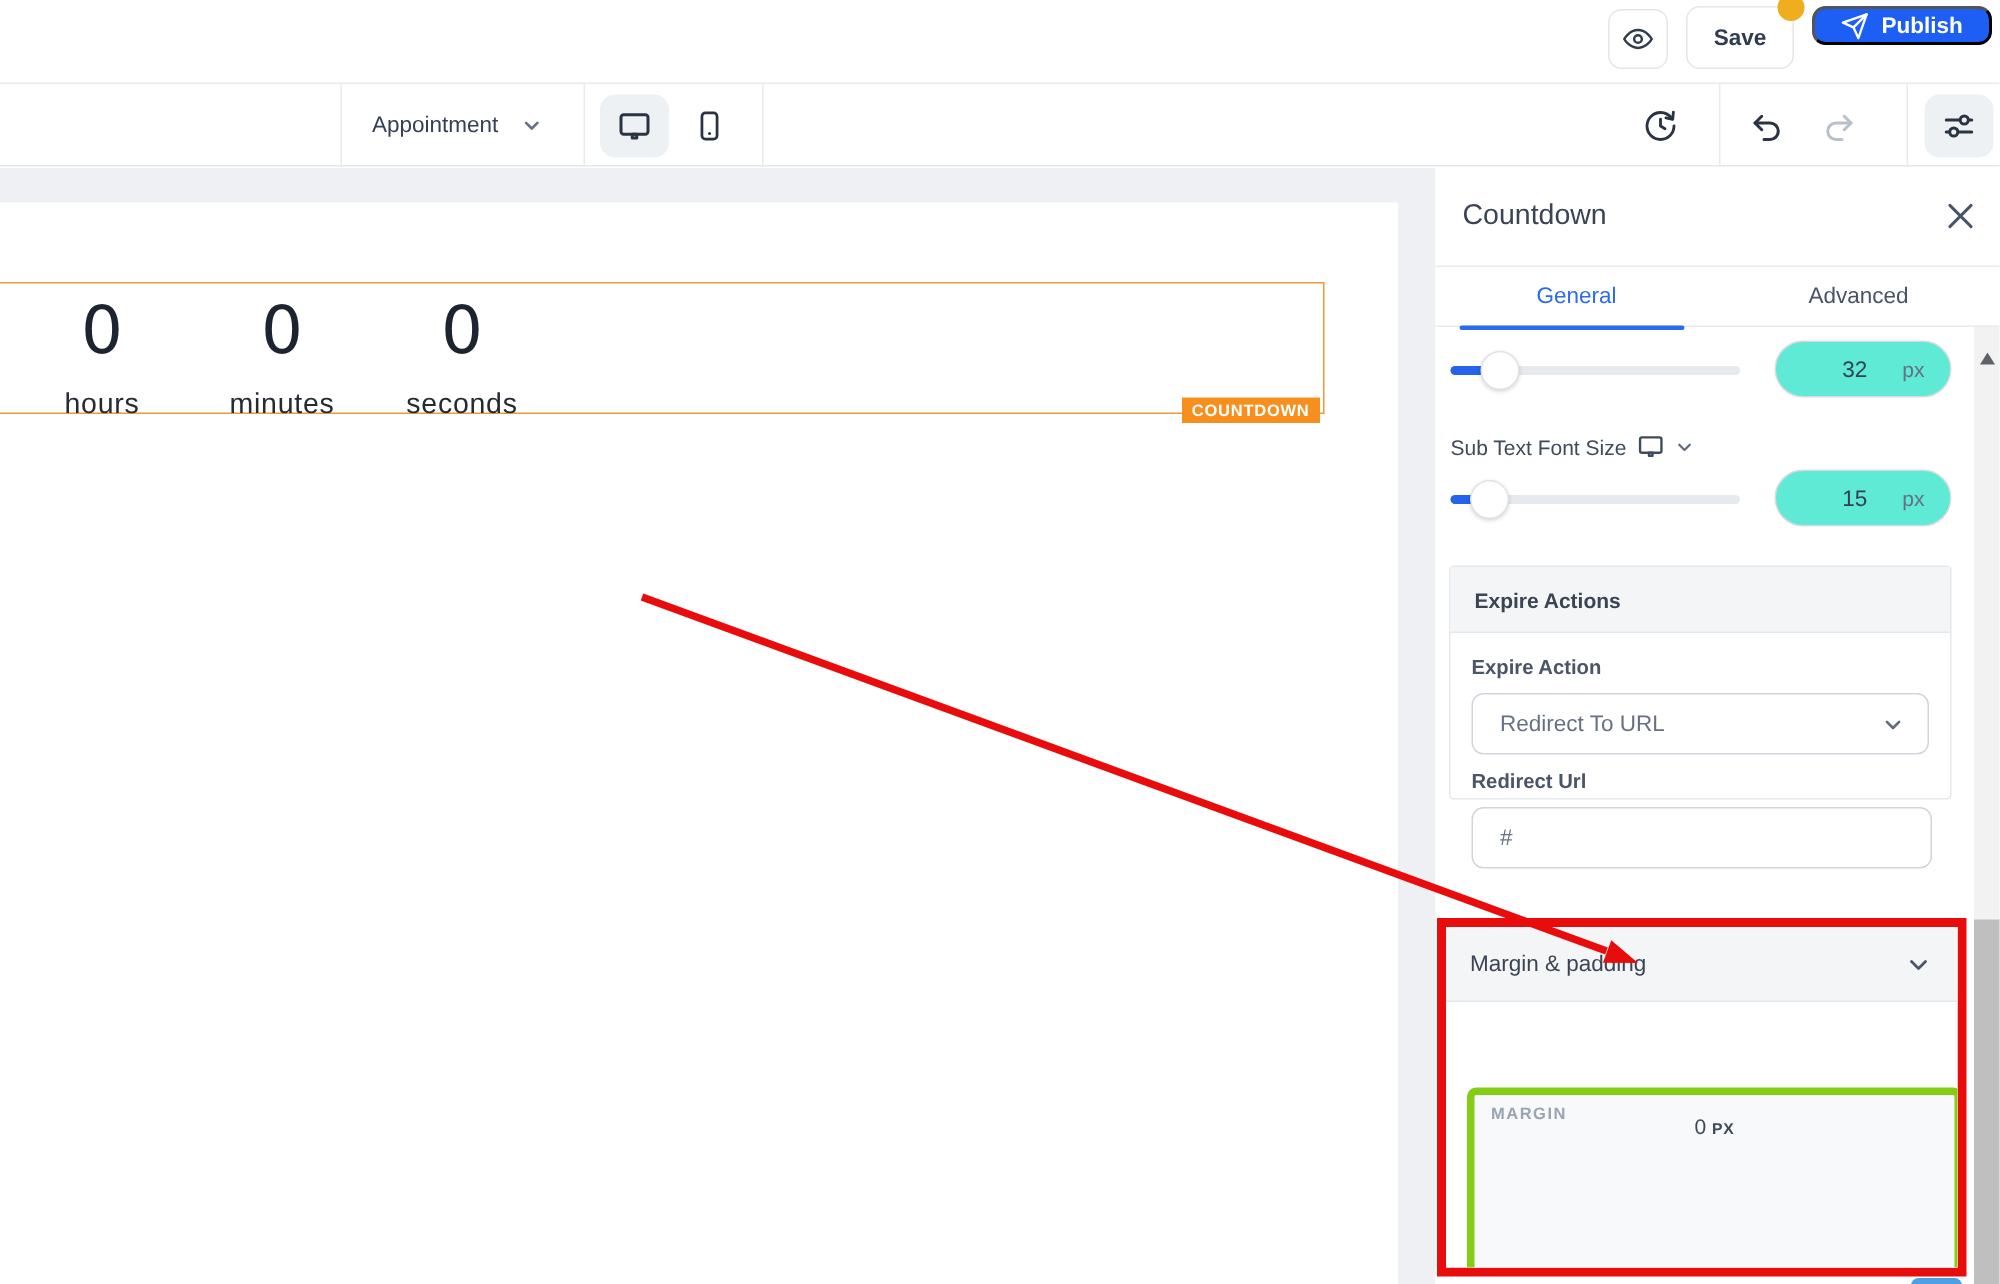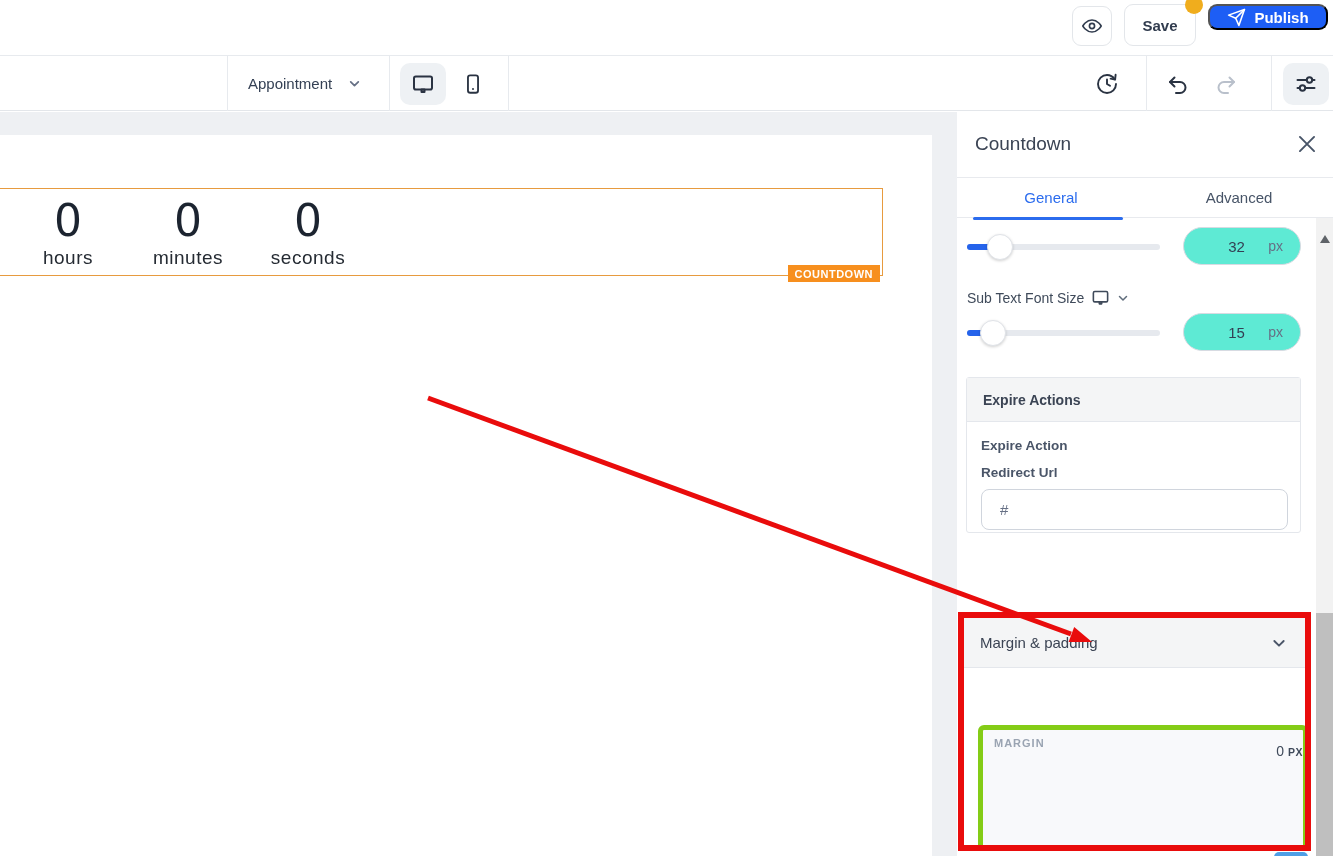--- a/index.html
+++ b/index.html
@@ -33,21 +33,21 @@
   #redo-btn { left:1203px; color:#b9c0cb; }
   #settings-btn { left:1283px; background:#eef1f4; }
 
   
   #canvas-area { position:absolute; left:0; top:112px; width:957px; height:744px; background:#eef0f3; }
   #page { position:absolute; left:0; top:23px; width:932px; height:721px; background:#fff; }
   #countdown-widget { position:absolute; left:-20px; top:53px; width:903px; height:88px;
     border:1px solid #e79b3f; }
   .cd-unit { position:absolute; top:8px; width:120px; text-align:center; }
   .cd-num { font-family:"DejaVu Sans", sans-serif; font-size:44px; line-height:48px; color:#1c2430; }
-  .cd-label { font-size:19px; color:#252b33; letter-spacing:.5px; margin-top:2px; }
+  .cd-label { font-size:19px; color:#252b33; letter-spacing:.5px; margin-top:14px; }
   #cd-tag { position:absolute; right:2px; bottom:-7px; background:#f78f1e; color:#fff; font-size:11px;
     font-weight:700; letter-spacing:.5px; padding:3px 7px 2px; }
 
   
   #arrow-overlay { position:absolute; left:0; top:0; width:1333px; height:856px; pointer-events:none; z-index:40; }
 
   
   #panel { position:absolute; left:957px; top:111px; width:376px; height:745px; background:#fff; }
   #panel-title { position:absolute; left:18px; top:22px; font-size:19px; font-weight:500; color:#3b4454; }
   #panel-close { position:absolute; left:339px; top:22px; width:22px; height:22px; color:#475467; cursor:pointer;
@@ -85,21 +85,21 @@
   .text-input::placeholder { color:#667085; }
 
   
   #red-box { position:absolute; left:1px; top:501px; width:353px; height:239px; border:6px solid #e90c0c; z-index:30; }
   #mp-section { position:absolute; left:0; top:0; width:341px; height:227px; background:#fff; overflow:hidden; }
   #mp-head { height:50px; background:#f4f5f6; border-bottom:1px solid #e4e7ec; display:flex; align-items:center;
     justify-content:space-between; padding:0 18px 0 16px; font-size:15px; font-weight:500; color:#3b4454;gap:48px; }
   #margin-box { position:absolute; left:14px; top:60px; width:330px; height:170px; background:#f8f9fb;
     border:5px solid #84cc16; border-radius:6px;margin-top:47px; }
   .box-label { position:absolute; left:11px; top:7px; font-size:11px; font-weight:700; color:#9aa4b2; letter-spacing:1px; }
-  .px-val { position:absolute; left:0; width:100%; text-align:right; color:#3f4a5a; font-size:14px; }
+  .px-val { position:absolute; left:0; width:100%; text-align:center; color:#3f4a5a; font-size:14px; }
   .px-val .u { font-size:10.5px; font-weight:700; letter-spacing:.5px; }
   #padding-box { position:absolute; left:65px; top:38px; width:205px; height:102px; border:1px dashed #aab2bf;
     border-radius:2px; background:#fafbfc; }
   #inner-el { position:absolute; left:65px; top:36px; width:76px; height:31px; background:#fff;
     border:2px solid #4a5568; border-radius:3px; }
 
   
   #scrollbar { position:absolute; left:359px; top:107px; width:17px; height:638px; background:#f2f2f2; }
   #scroll-up { position:absolute; left:4px; top:17px; width:0; height:0;
     border-left:5px solid transparent; border-right:5px solid transparent; border-bottom:8px solid #5f6368; }
@@ -276,20 +276,28 @@
     <input value="15" style="">
     <span class="unit">px</span>
   </div>
 
   <div class="section" style="top:266px; height:156px;">
     <div class="section-head">
       <span>Expire Actions</span>
     </div>
     <div style="padding:14px 0 0 14px;">
       <span class="field-label">Expire Action</span>
+    </div>
+    <div class="select-box">
+      <span>Redirect To URL</span>
+      <span class="chev">
+        <svg width="14" height="14" viewBox="0 0 12 12" fill="none" stroke="currentColor" stroke-width="1.5" stroke-linecap="round" stroke-linejoin="round">
+            <polyline points="2.5 4.5 6 8 9.5 4.5"></polyline>
+          </svg>
+      </span>
     </div>
     <div style="padding:9px 0 0 14px;">
       <span class="field-label">Redirect Url</span>
     </div>
     <input class="text-input" placeholder="#" style="">
   </div>
 
   <div id="red-box">
     <div id="mp-section">
       <div id="mp-head">

